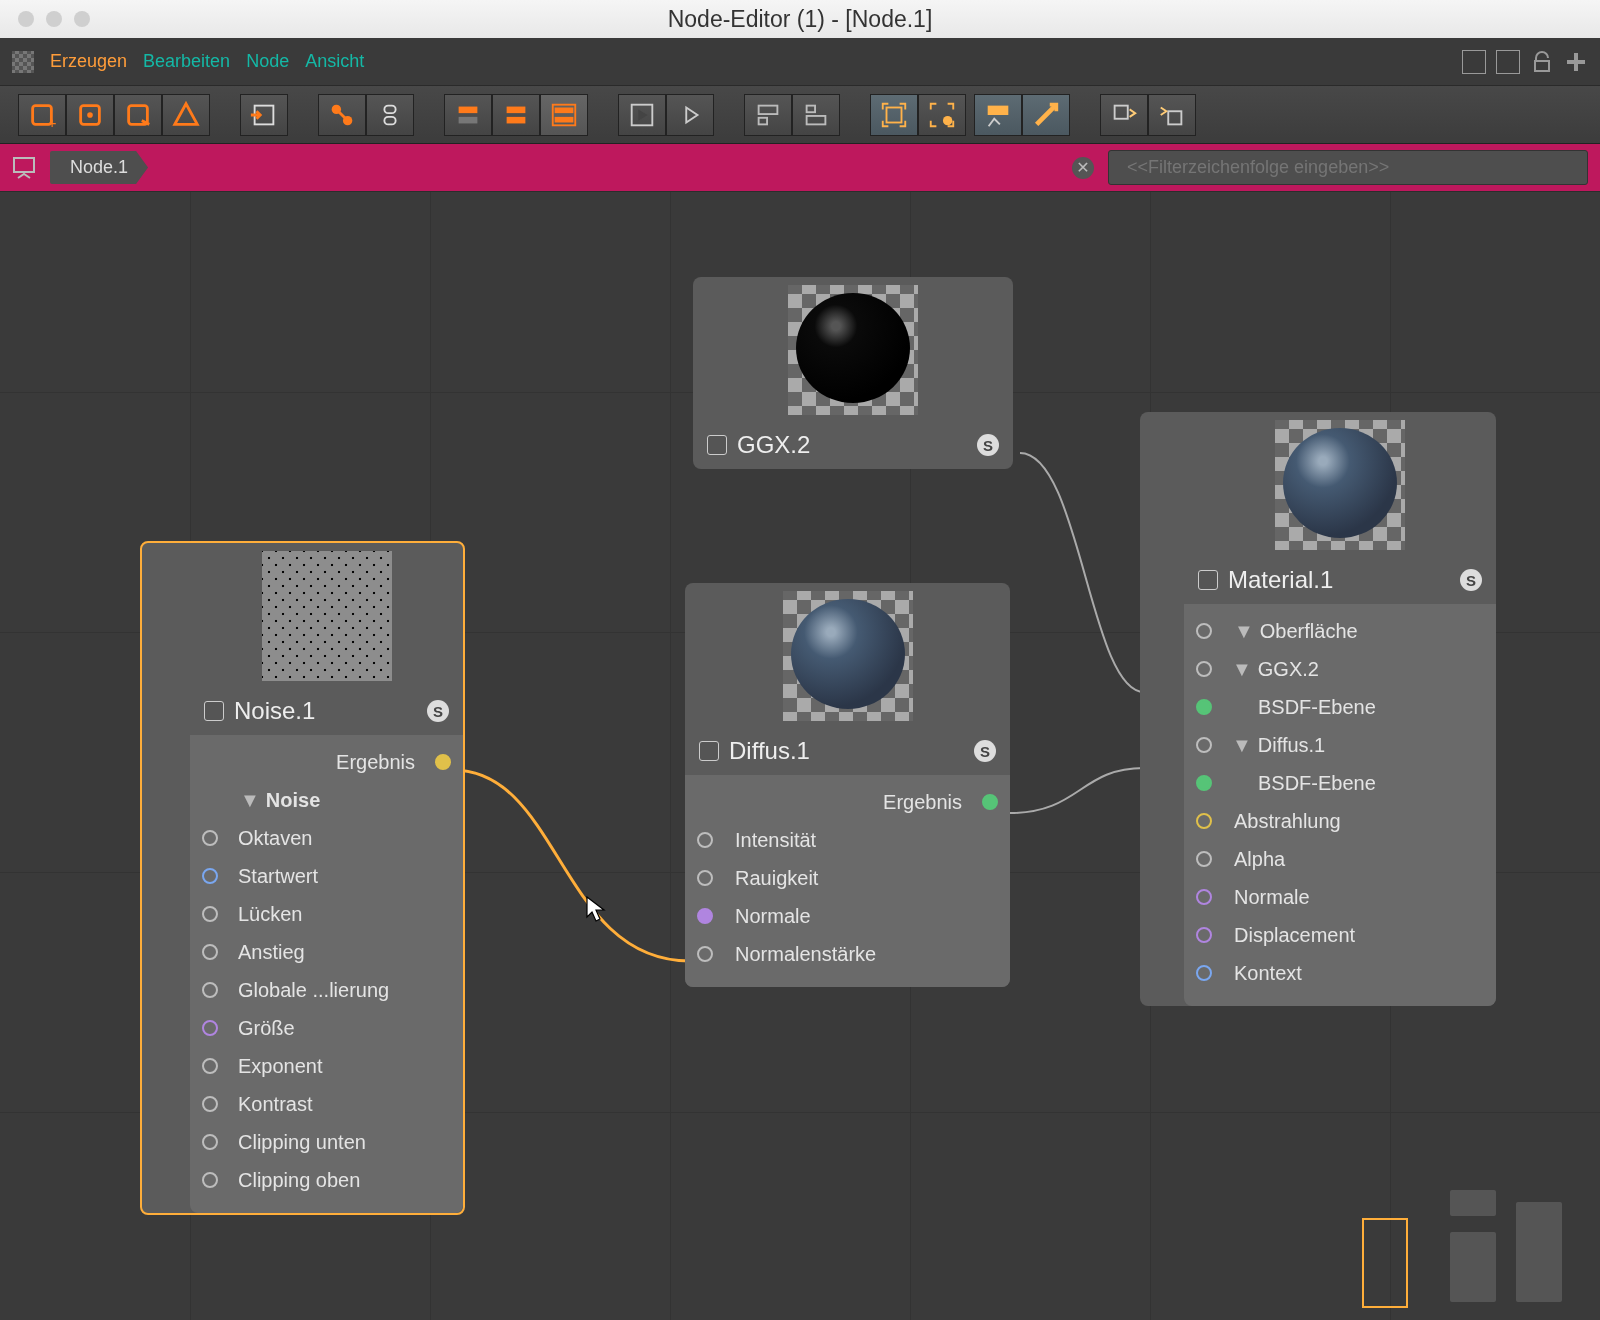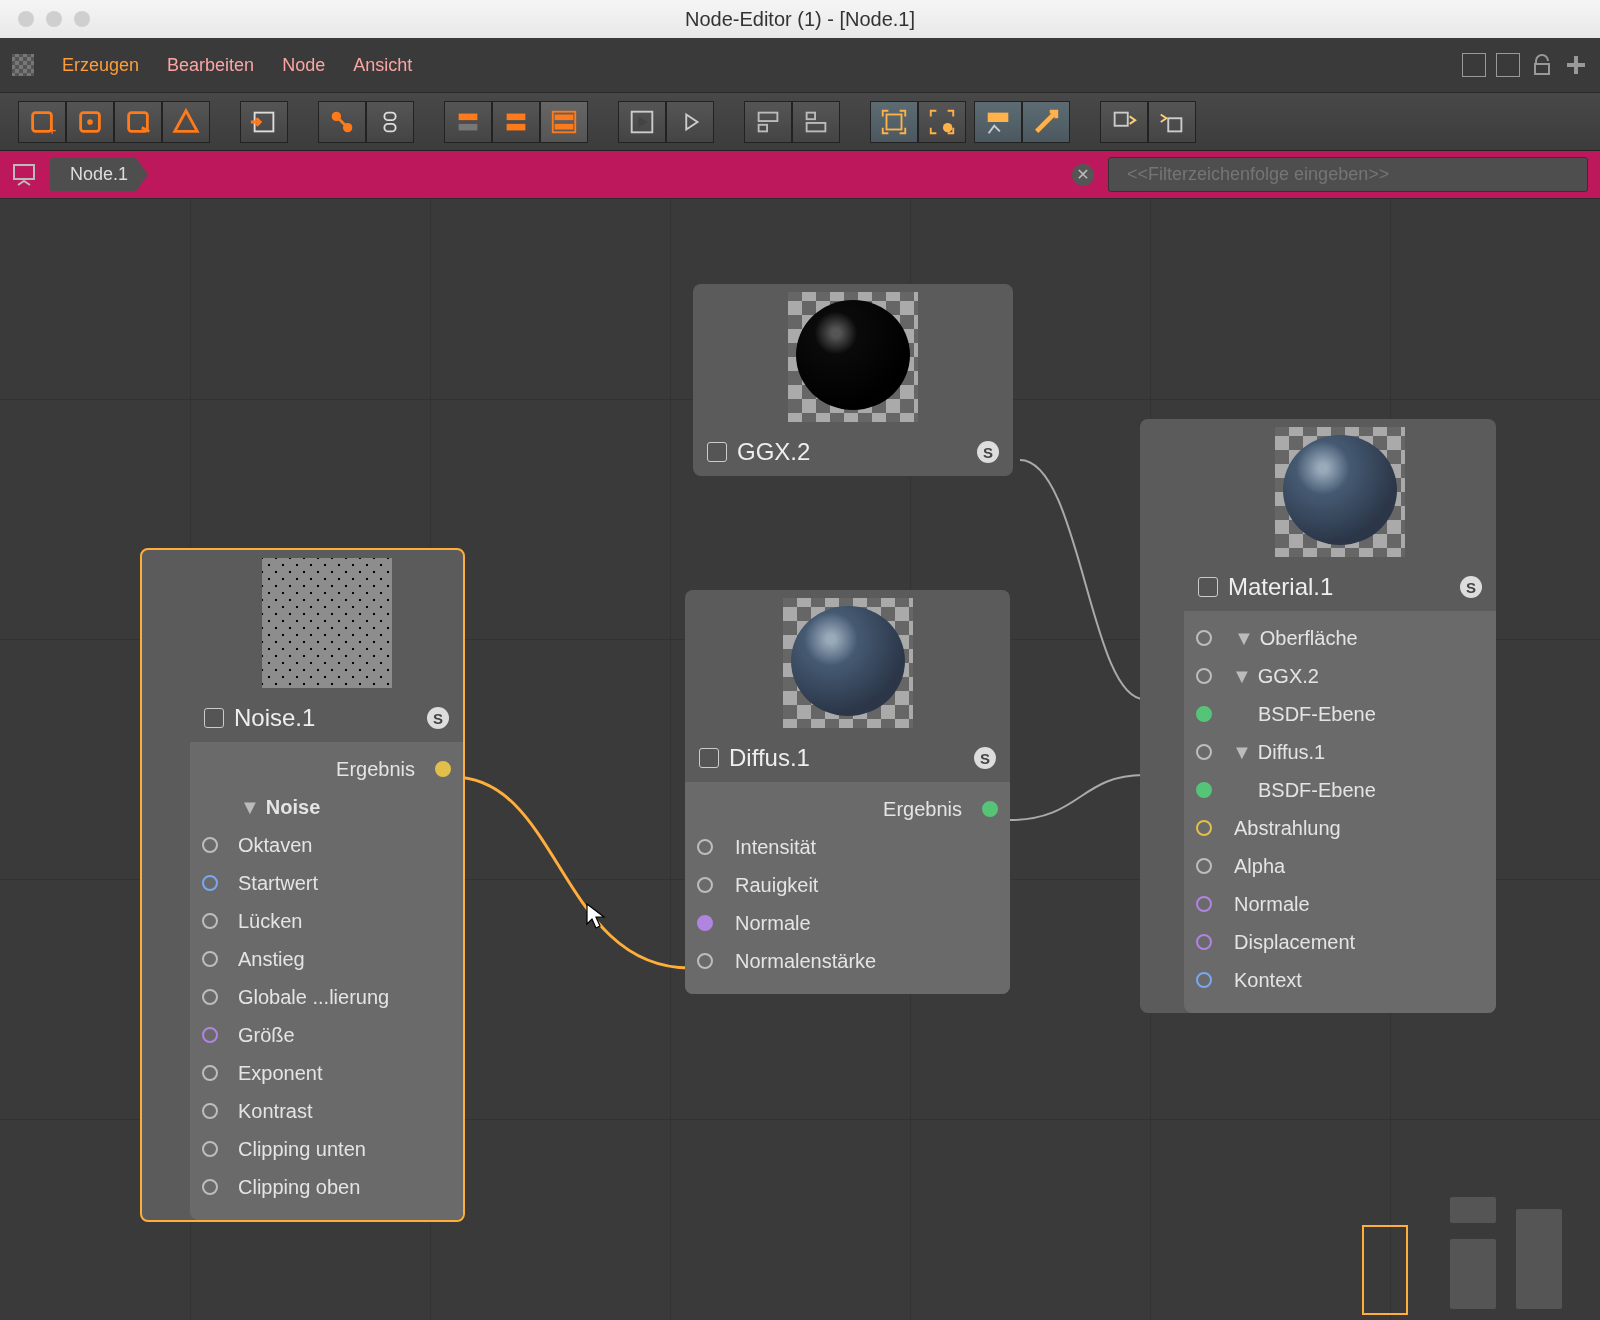--- a/index.html
+++ b/index.html
@@ -1,25 +1,25 @@
 <!DOCTYPE html>
 <html><head>
 <meta charset="utf-8">
 <style>
   * { box-sizing: border-box; margin: 0; padding: 0; }
   html, body { width: 1600px; height: 1320px; font-family: -apple-system, Helvetica, Arial, sans-serif; background: #3a3a3a; overflow: hidden; user-select: none; }
   
   .titlebar { height: 38px; background: linear-gradient(#f5f5f5,#e8e8e8); display:flex; align-items:center; padding-left:18px; position:relative; }
   .traffic { display:flex; gap:12px; }
   .tdot { width:16px; height:16px; border-radius:50%; background:#cfcfcf; }
-  .title { position:absolute; left:50%; transform:translateX(-50%); font-size:20px; font-weight:500; color:#333; }
-  
-  .menubar { height:55px; background:#3a3a3a; display:flex; align-items:center; padding:10px 12px; gap:28px; border-bottom:1px solid #2a2a2a; }
+  .title { position:absolute; left:50%; transform:translateX(-50%); font-size:23px; font-weight:500; color:#333; }
+  
+  .menubar { height:48px; background:#3a3a3a; display:flex; align-items:center; padding:10px 12px; gap:16px; border-bottom:1px solid #2a2a2a; }
   .menubar .grid { width:22px; height:22px; background:repeating-conic-gradient(#777 0 25%, #555 0 50%) 50% / 8px 8px; }
-  .menuitem { font-size:18px; color:#fca5a5; }
+  .menuitem { font-size:18px; color:#14b8a6; }
   .menuitem.active { color:#ff9d3a; }
   .menubar-right { margin-left:auto; display:flex; gap:10px; align-items:center; }
   .menubar-right .ic { width:24px; height:24px; border:1px solid #999; }
   
   .toolbar { height:58px; background:linear-gradient(#484848,#3c3c3c); display:flex; align-items:center; padding:0 18px; gap:8px; border-bottom:1px solid #222; }
   .tbgrp { display:flex; background:#333; border-radius:4px; }
   .tbtn { width:48px; height:42px; display:flex; align-items:center; justify-content:center; border:1px solid #222; background:linear-gradient(#555,#444); }
   .tbtn svg { width:30px; height:30px; }
   .tgap { width:14px; }
   

